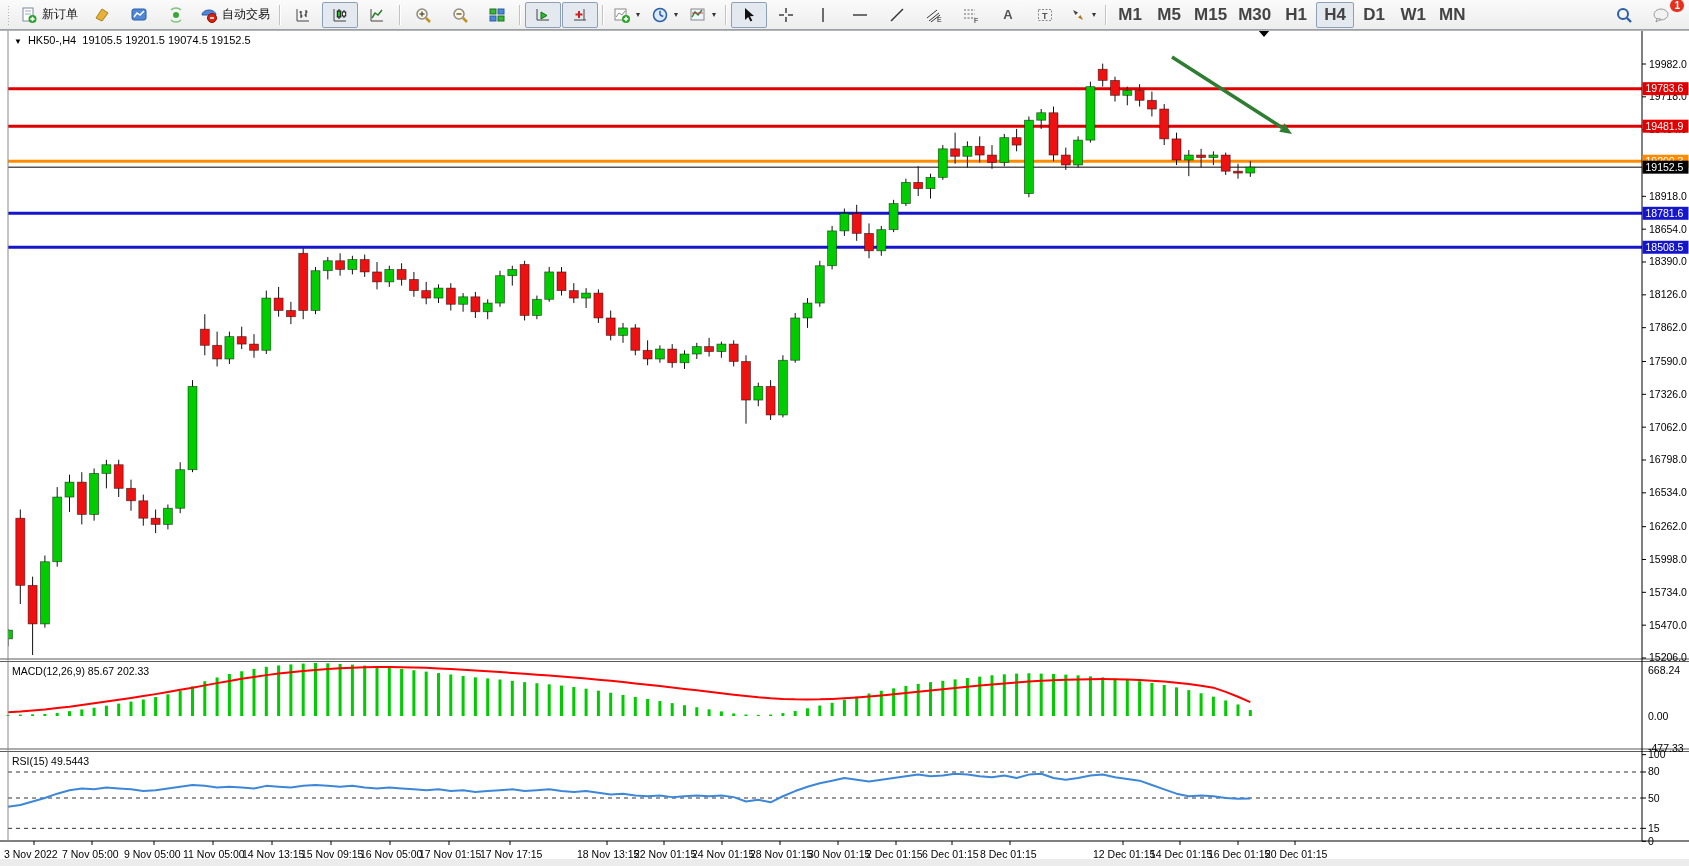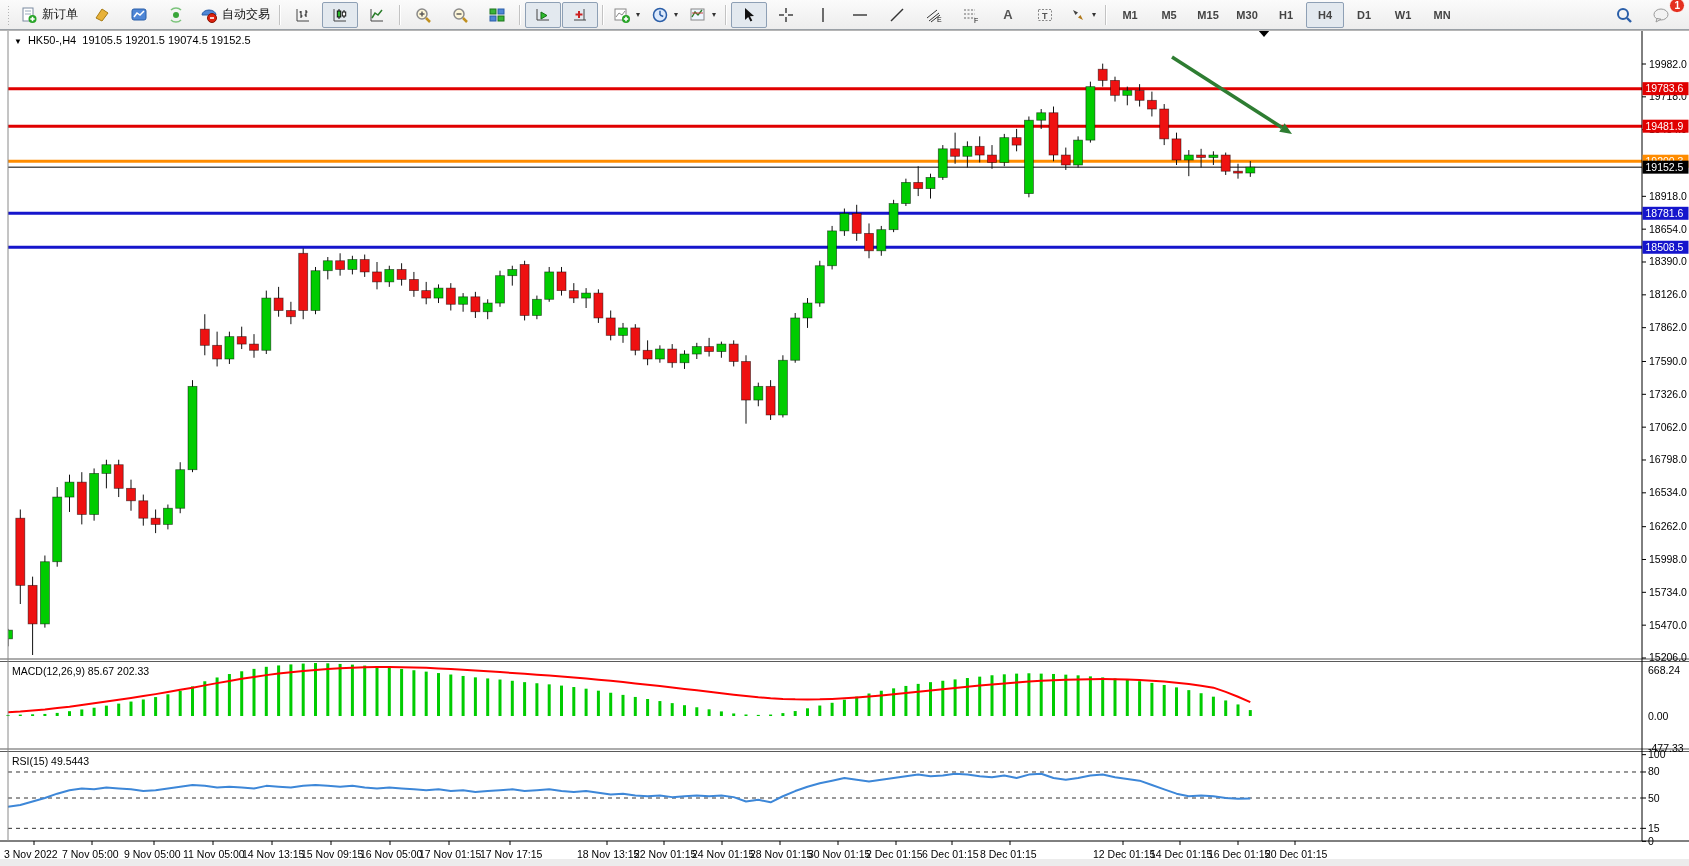--- a/index.html
+++ b/index.html
@@ -7,21 +7,21 @@
   
   .toolbar{position:absolute;left:0;top:0;width:1689px;height:30px;box-sizing:border-box;
     background:linear-gradient(#fbfbfb,#ededed);border-bottom:1px solid #9aa0a6;
     display:flex;align-items:center;padding:0 4px;gap:1px;}
   .grip{width:4px;height:20px;margin:0 3px;
     background-image:radial-gradient(#b5b5b5 1px,transparent 1px);background-size:3px 3px;}
   .sep{width:1px;height:20px;background:#c3c3c3;border-right:1px solid #fff;margin:0 3px;}
   .tb-btn{height:24px;min-width:26px;display:flex;align-items:center;justify-content:center;
     gap:4px;padding:0 4px;border:1px solid transparent;border-radius:2px;color:#222;font-size:12px;}
   .tb-btn.pressed{background:#e3e9ef;border:1px solid #8ea0b5;}
-  .tf{font-size:11px;color:#444;font-weight:bold;min-width:28px;}
+  .tf{font-size:17px;color:#444;font-weight:bold;min-width:28px;}
   .caret{font-size:8px;color:#333;margin-left:1px;}
   .tb-label{font-size:12px;color:#111;}
   .spacer{flex:1;}
   .badge{position:absolute;top:-5px;right:-7px;background:#e53020;color:#fff;border-radius:8px;
     font-size:10px;font-weight:bold;padding:0 4px;line-height:13px;border:1px solid #fff;}
   .icon{display:inline-flex;align-items:center;justify-content:center;}
   
   #chartArea{position:absolute;left:0;top:30px;width:1689px;height:836px;background:#fff;}
   #plot{position:absolute;left:0;top:0;}
   #chartTitle{position:absolute;left:14px;top:4px;font-size:11px;color:#000;z-index:5;text-align:right;}

